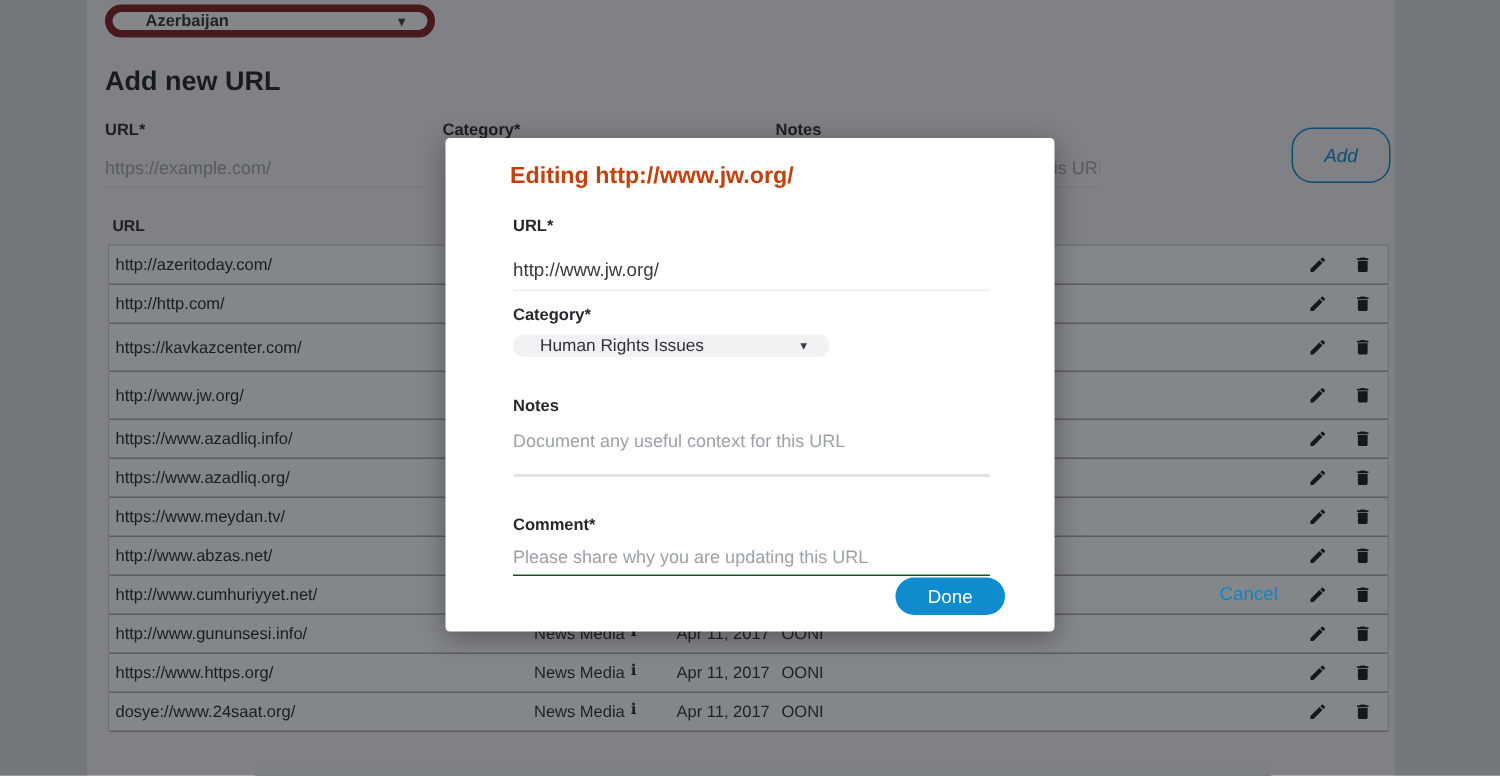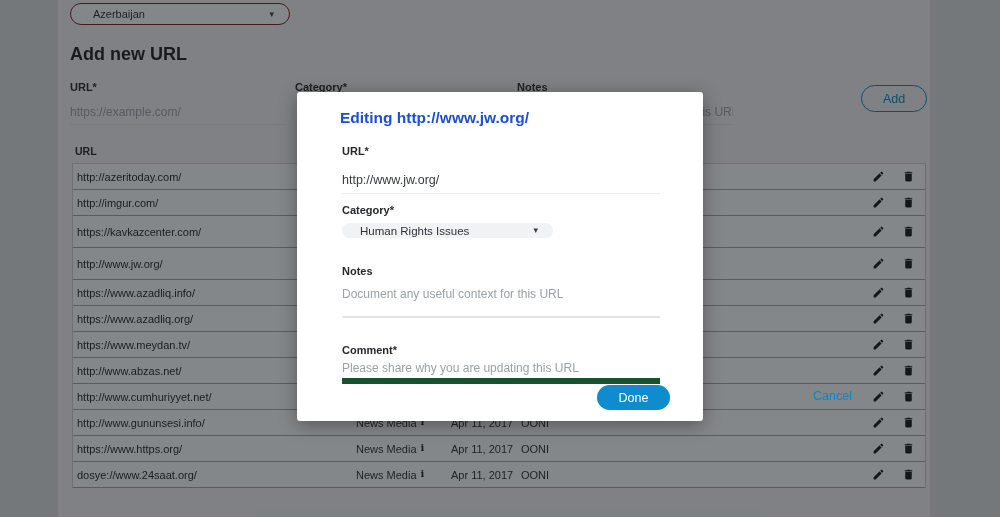--- a/index.html
+++ b/index.html
@@ -10,22 +10,22 @@
     font-family:"Liberation Sans", sans-serif;
     color:#24282c;
   }
   
   .content-card {
     position:absolute; left:58px; top:0; width:872px; height:517px;
     background:#ececee;
   }
   .country-select {
     position:absolute; left:12px; top:3px; width:220px; height:22px;
-    background:#f7f8f8; border:1px solid #7f1d1d; border-radius:11px;
-    display:flex; align-items:center; cursor:pointer;
+    background:#f7f8f8; border:5px solid #7f1d1d; border-radius:11px;
+    display:flex; align-items:center; cursor:pointer;font-weight:bold;
   }
   .country-select .val { padding-left:22px; font-size:11px; color:#2c3033; }
   .country-select .caret, .pill-select .caret {
     position:absolute; right:15px; font-size:9px; color:#3a3e42; line-height:1;
   }
   .page-heading {
     position:absolute; left:12px; top:44px;
     font-size:18px; font-weight:bold; color:#1d2124;
   }
   .form-label { position:absolute; top:81px; font-size:11px; font-weight:bold; color:#26282b; }
@@ -41,24 +41,24 @@
   }
   .text-field::placeholder { color:#9aa1a7; opacity:1; }
   .fld-url { left:12px; width:215px; }
   .fld-notes { left:459px; width:216px; }
   .pill-select {
     position:absolute; background:#f1f2f4; border-radius:13px; cursor:pointer;
     display:flex; align-items:center;
   }
   .form-cat-select { left:237px; top:99px; width:210px; height:25px; }
   .add-button {
-    position:absolute; left:803px; top:85px; width:66px; height:27px;
+    position:absolute; left:803px; top:85px; width:66px; height:37px;
     border:1.5px solid #0a87cb; border-radius:14px; background:transparent;
     color:#0a87cb; font-size:12.5px; font-family:"Liberation Sans", sans-serif;
-    cursor:pointer; text-align:center;
+    cursor:pointer; text-align:center;font-style:italic;
   }
   
   .table-header-url {
     position:absolute; left:17px; top:145px;
     font-size:10.5px; font-weight:bold; color:#26282b;
   }
   .url-table {
     position:absolute; left:14px; top:163px; width:854px;
     border:1px solid #c9cdd1; border-bottom:none;
   }
@@ -87,36 +87,36 @@
     position:absolute; left:0; top:0; width:1000px; height:517px;
     background:rgba(17,22,27,0.50); z-index:20;
   }
   .modal {
     position:absolute; left:297px; top:92px; width:406px; height:329px;
     background:#ffffff; border-radius:3px; z-index:30;
     box-shadow:0 4px 18px rgba(0,0,0,0.35);
   }
   .modal-title {
     position:absolute; left:43px; top:17px;
-    font-size:15.5px; font-weight:bold; color:#1d4ed8;
+    font-size:15.5px; font-weight:bold; color:#c2410c;
   }
   .m-label { position:absolute; left:45px; font-size:11px; font-weight:bold; color:#26282b; }
   .m-lbl-url { top:53px; }
   .m-lbl-category { top:112px; }
   .m-lbl-notes { top:173px; }
   .m-lbl-comment { top:252px; }
   .m-field {
     position:absolute; left:45px; width:318px;
     border:none; outline:none; background:transparent;
     font-family:"Liberation Sans", sans-serif;
   }
   .m-field::placeholder { color:#9ba1a7; opacity:1; }
   .m-fld-url { top:74px; height:28px; font-size:12.5px; color:#383c40; border-bottom:1px solid #ededee; }
   .m-fld-notes { top:190px; height:24px; font-size:12px; color:#383c40; }
-  .m-fld-comment { top:266px; height:26px; font-size:12px; color:#383c40; border-bottom:6px solid #14532d; }
+  .m-fld-comment { top:266px; height:26px; font-size:12px; color:#383c40; border-bottom:1px solid #14532d; }
   .modal-cat-select { left:45px; top:131px; width:211px; height:15px; }
   .modal-cat-select .val { padding-left:18px; font-size:11.5px; color:#2e3236; }
   .m-divider {
     position:absolute; left:45px; top:224px; width:318px; height:2px;
     background:#e1e2e4; border:none; border-radius:1px;
   }
   .cancel-button {
     position:absolute; left:516px; top:294px; height:20px;
     background:none; border:none; cursor:pointer;
     font-family:"Liberation Sans", sans-serif; font-size:12.5px; color:#0a87cb;
@@ -164,21 +164,21 @@
           </button>
         <button class="icon-btn">
             <svg viewBox="0 0 24 24">
               <path d="M6 19a2 2 0 0 0 2 2h8a2 2 0 0 0 2-2V7H6v12zM19 4h-3.5l-1-1h-5l-1 1H5v2h14V4z"></path>
             </svg>
           </button>
       </div>
     </div>
 
     <div class="t-row">
-      <span class="cell cell-url">http://imgur.com/</span>
+      <span class="cell cell-url">http://http.com/</span>
       <div class="row-actions">
         <button class="icon-btn">
             <svg viewBox="0 0 24 24">
               <path d="M3 17.25V21h3.75L17.8 9.94l-3.75-3.75L3 17.25zM20.7 7.04a1 1 0 0 0 0-1.41l-2.34-2.34a1 1 0 0 0-1.41 0l-1.83 1.83 3.75 3.75 1.83-1.83z"></path>
             </svg>
           </button>
         <button class="icon-btn">
             <svg viewBox="0 0 24 24">
               <path d="M6 19a2 2 0 0 0 2 2h8a2 2 0 0 0 2-2V7H6v12zM19 4h-3.5l-1-1h-5l-1 1H5v2h14V4z"></path>
             </svg>

